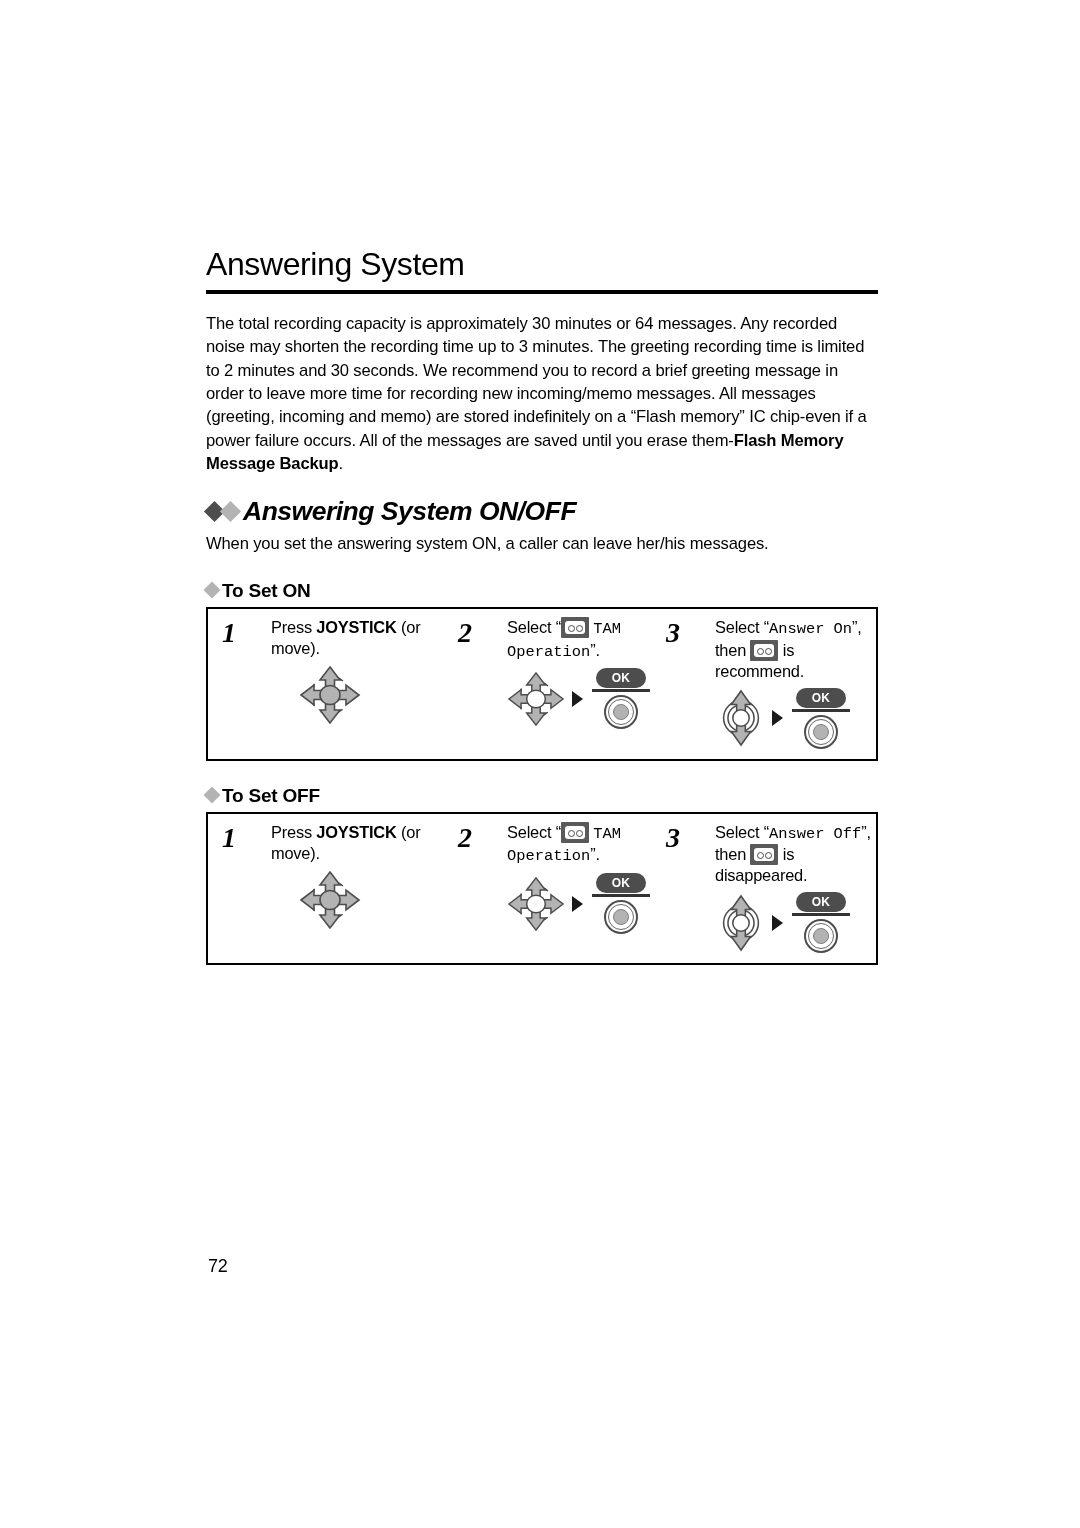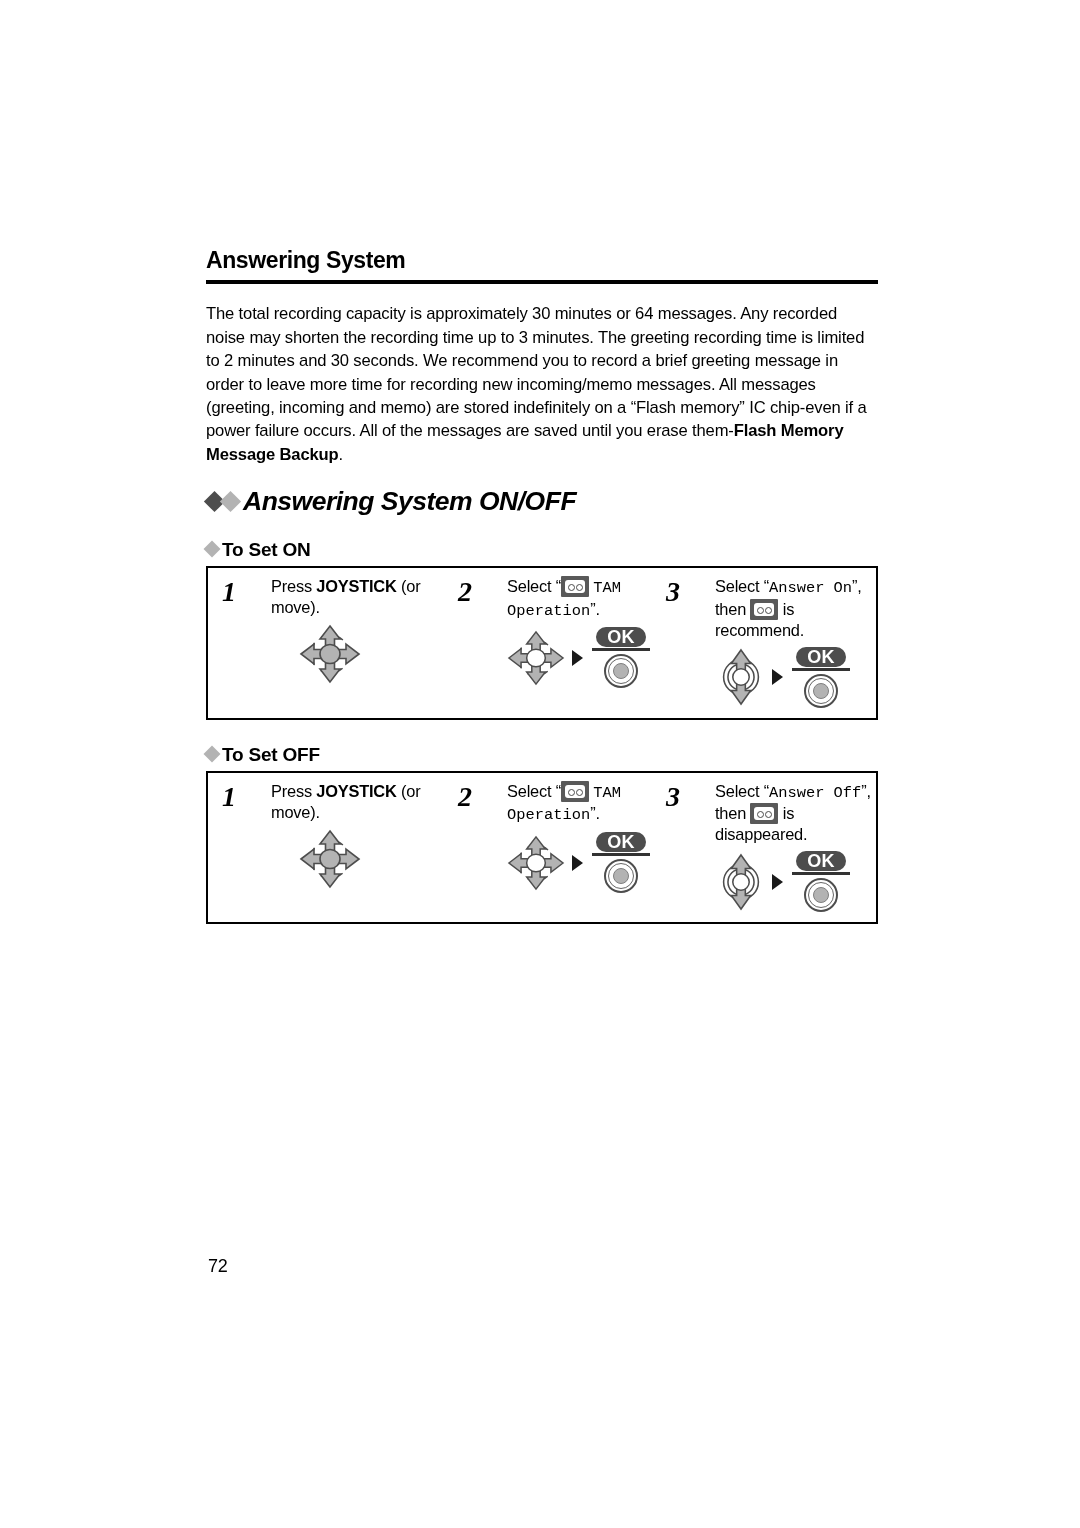--- a/index.html
+++ b/index.html
@@ -25,22 +25,22 @@
 
   .content {
     position: absolute;
     left: 206px;
     top: 248px;
     width: 672px;
   }
 
   
   .page-title {
-    font-size: 23px;
-    font-weight: bold;
+    font-size: 32px;
+    font-weight: normal;
     letter-spacing: -0.4px;
     line-height: 1.05;
     margin: 0;
     padding-bottom: 4px;
   }
   .title-rule {
     border: 0;
     border-top: 4px solid #000;
     margin: 4px 0 18px 0;
     width: 100%;
@@ -200,21 +200,21 @@
     align-items: center;
     width: 62px;
     flex: none;
   }
   .ok-pill {
     width: 50px;
     height: 20px;
     border-radius: 10px;
     background: #4d4d4d;
     color: #fff;
-    font-size: 18px;
+    font-size: 12px;
     font-weight: bold;
     letter-spacing: 0.3px;
     display: flex;
     align-items: center;
     justify-content: center;
     line-height: 1;
   }
   .ok-rule {
     width: 58px;
     height: 3px;
@@ -270,20 +270,21 @@
     <p class="body-text"><span>The total recording capacity is approximately 30 minutes or 64 messages. Any recorded noise may shorten the recording time up to 3 minutes. The greeting recording time is limited to 2 minutes and 30 seconds. We recommend you to record a brief greeting message in order to leave more time for recording new incoming/memo messages. All messages (greeting, incoming and memo) are stored indefinitely on a “Flash memory” IC chip-even if a power failure occurs. All of the messages are saved until you erase them-</span><b>Flash Memory Message Backup</b><span>.</span></p>
 
     <div class="section-head">
       <span class="dia-pair">
         <span class="dia dark"></span>
         <span class="dia light"></span>
       </span>
       <span class="section-title">Answering System ON/OFF</span>
     </div>
 
+    <p class="section-intro">When you set the answering system ON, a caller can leave her/his messages.</p>
 
     <div class="sub-head">
       <span class="dia light"></span>
       <span class="sub-title">To Set ON</span>
     </div>
 
     <div class="proc-box">
 
       <div class="step step-1">
         <span class="step-num">1</span>

